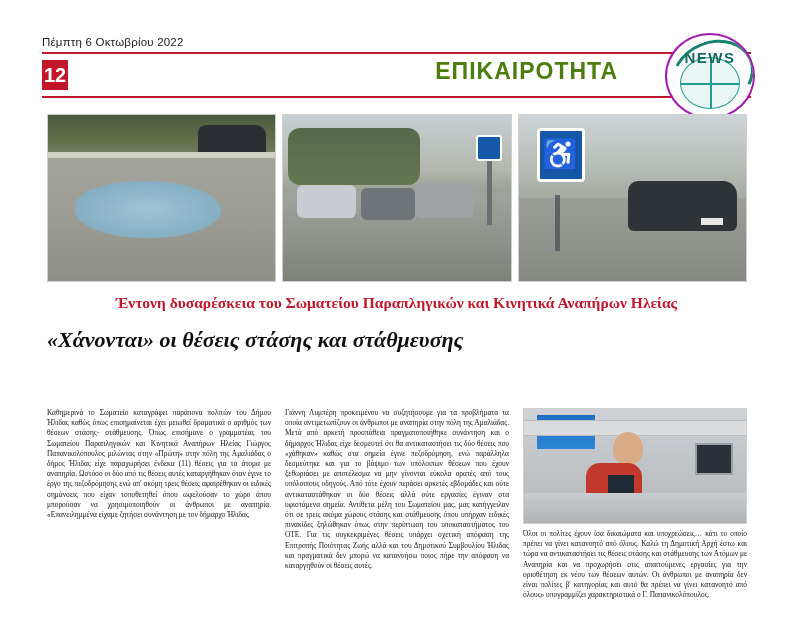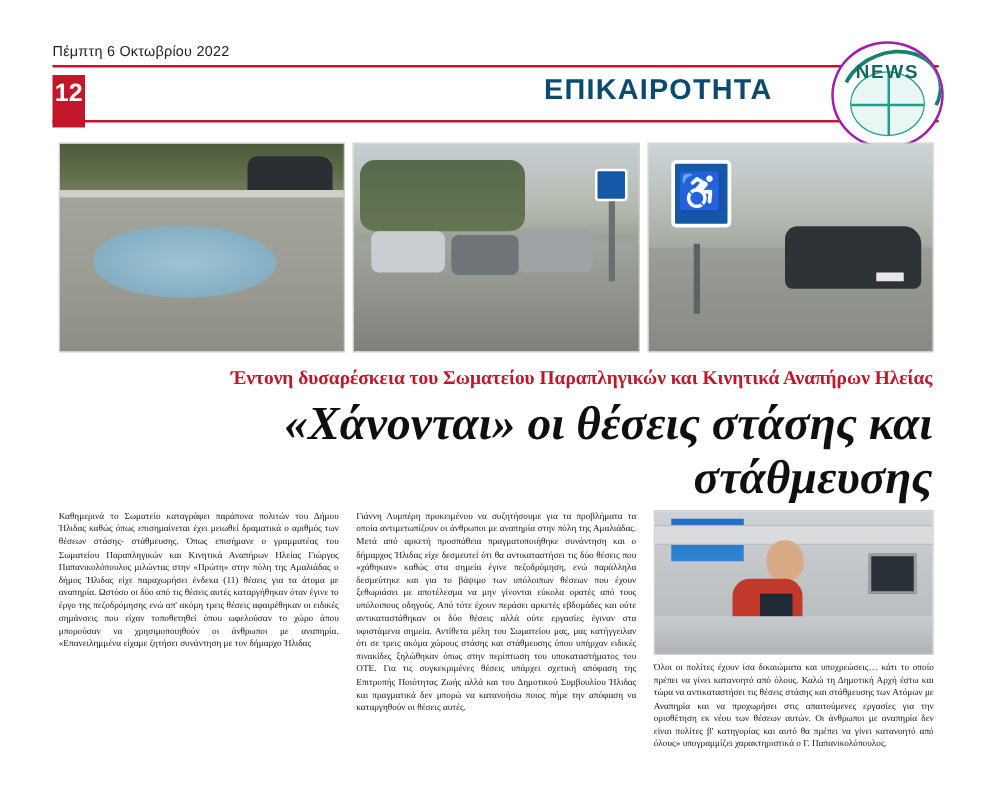--- a/index.html
+++ b/index.html
@@ -39,38 +39,38 @@
     right: 42px;
     top: 52px;
     height: 2px;
     background: #c2172b;
   }
   .page-number {
     position: absolute;
     left: 42px;
     top: 60px;
     width: 26px;
-    height: 42px;
+    height: 30px;
     background: #c2172b;
     color: #fff;
     font-family: "Liberation Sans", sans-serif;
     font-weight: bold;
     font-size: 20px;
     line-height: 30px;
     text-align: center;
   }
   .section-title {
     position: absolute;
     right: 175px;
     top: 58px;
     font-family: "Liberation Sans", sans-serif;
     font-weight: bold;
     font-size: 23px;
     letter-spacing: 1px;
-    color: #0c4a6e;
+    color: #4d7c0f;
   }
   .header-bottom-rule {
     position: absolute;
     left: 42px;
     right: 42px;
     top: 96px;
     height: 2px;
     background: #c2172b;
   }
 
@@ -235,36 +235,36 @@
   .ph3 .poleL { position: absolute; left: 16%; top: 48%; width: 5px; height: 34%; background: #5e6266; }
   .ph3 .darkcar { position: absolute; right: 4%; top: 40%; width: 48%; height: 30%; background:#2e3338; border-radius: 10px 14px 6px 6px; }
   .ph3 .plate { position: absolute; right: 10%; top: 62%; width: 22px; height: 7px; background:#e8e8e8; }
 
   
   .kicker {
     position: absolute;
     left: 47px;
     right: 47px;
     top: 294px;
-    text-align: right;
+    text-align: center;
     color: #c2172b;
     font-family: "Liberation Serif", serif;
     font-weight: bold;
     font-size: 15.5px;
   }
   .headline {
     position: absolute;
     left: 47px;
     right: 47px;
     top: 318px;
-    text-align: right;
+    text-align: left;
     font-family: "Liberation Serif", serif;
     font-weight: bold;
     font-style: italic;
-    font-size: 38px;
+    font-size: 22px;
     line-height: 43px;
     color: #0f0f0f;
   }
 
   
   .columns {
     position: absolute;
     left: 47px;
     top: 408px;
     width: 700px;

